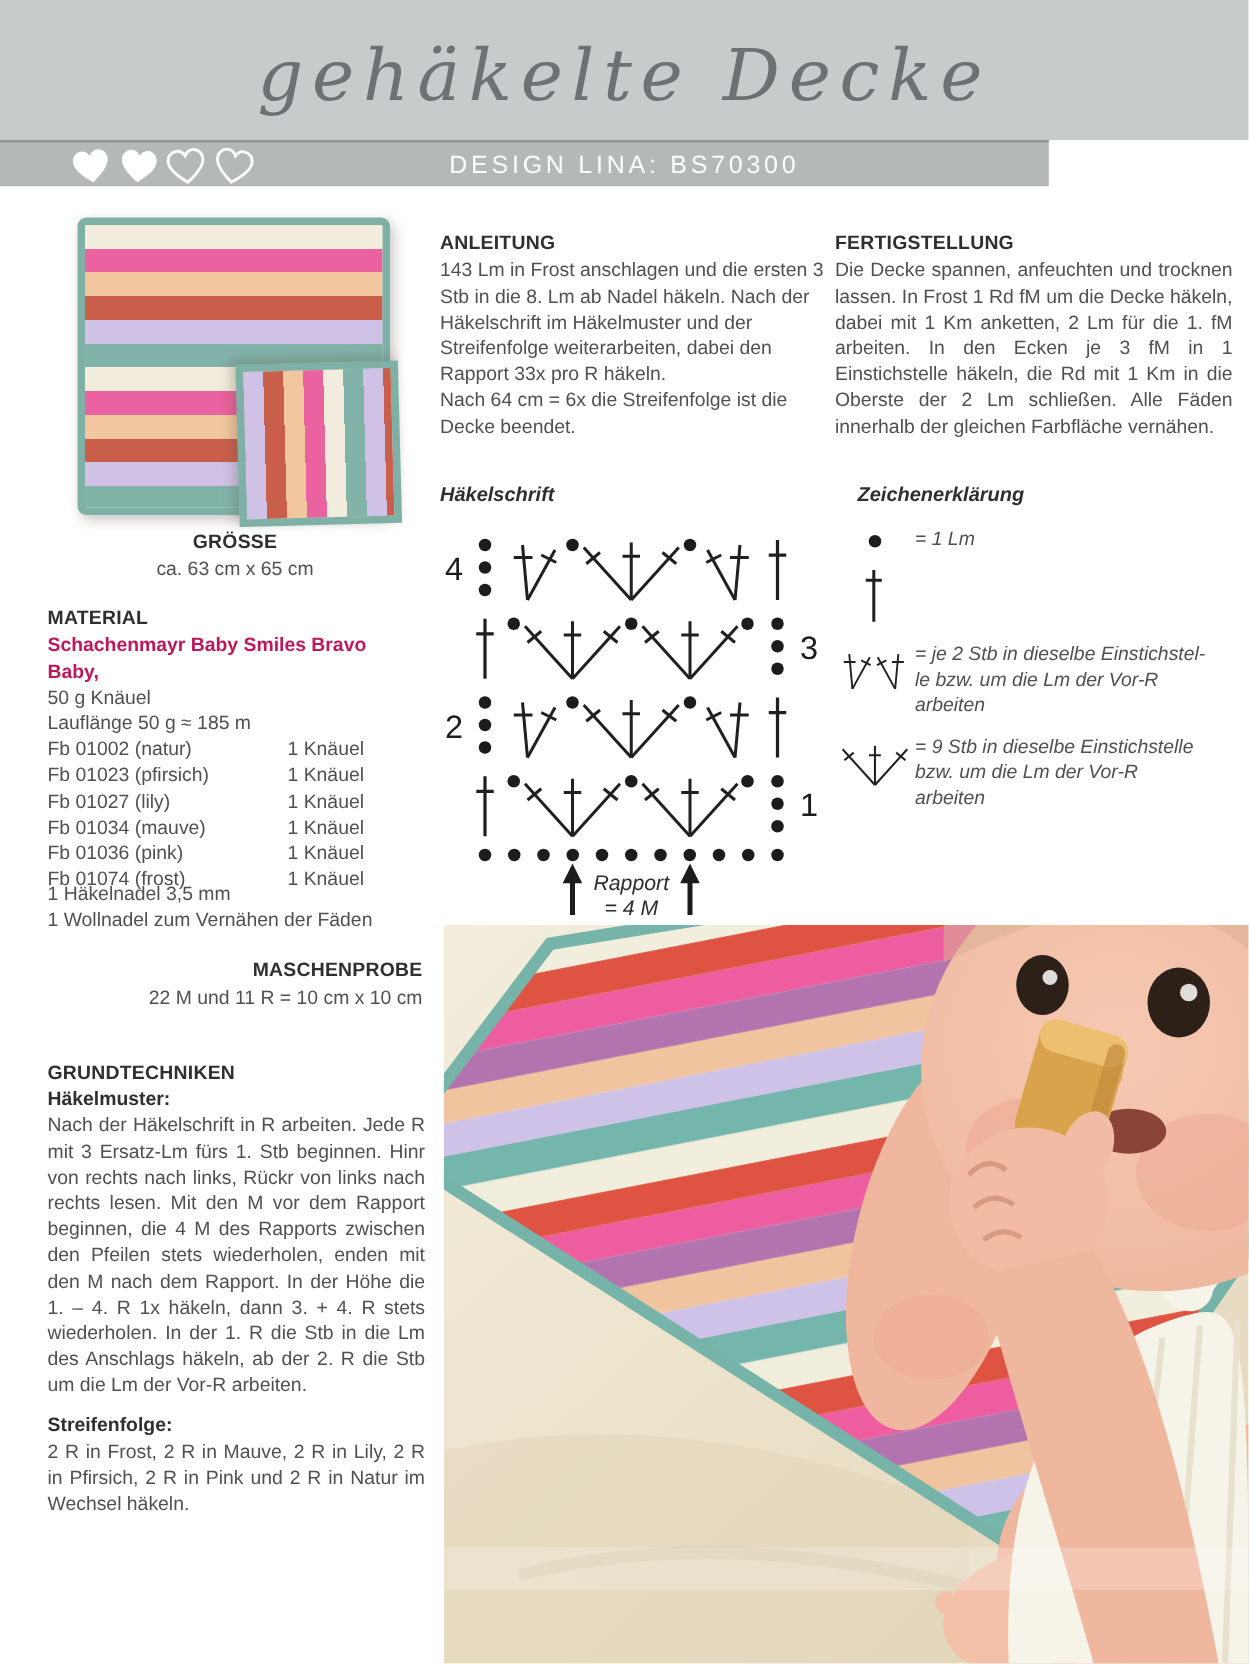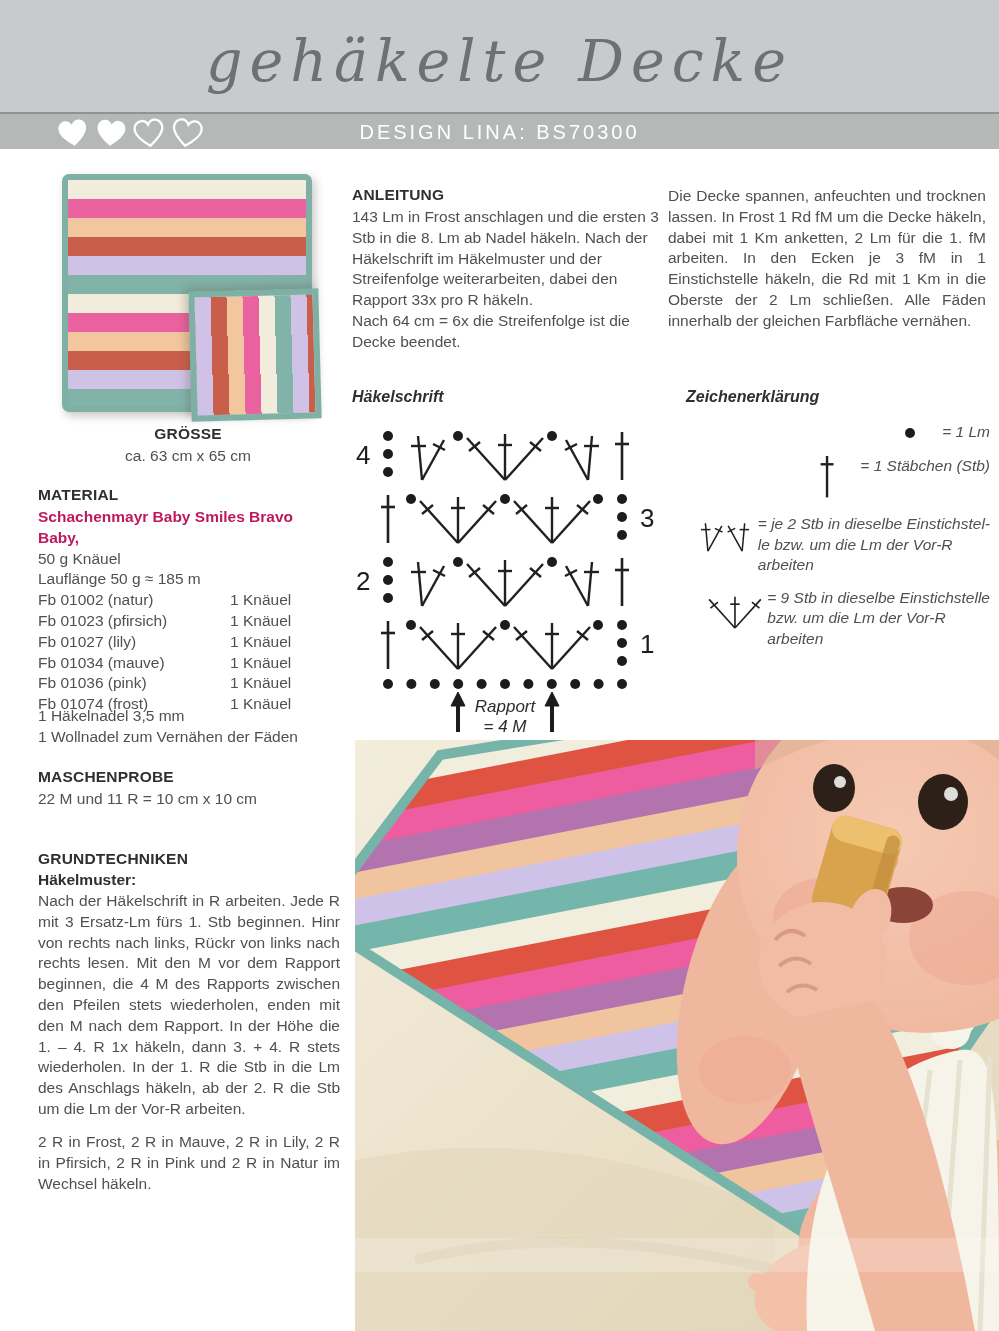--- a/index.html
+++ b/index.html
@@ -3,21 +3,21 @@
 <meta charset="utf-8">
 <style>
   html,body{margin:0;padding:0;background:#fff;}
   .page{position:relative;width:999px;height:1331px;background:#fff;overflow:hidden;
         font-family:"Liberation Sans",sans-serif;color:#4e5051;}
   
   .band{position:absolute;left:0;top:0;width:999px;height:112px;background:#c8cbcc;}
   .band-title{position:absolute;left:0;top:28px;width:999px;text-align:center;
       font-family:"DejaVu Serif",serif;font-style:italic;font-weight:400;
       font-size:57px;letter-spacing:7px;color:#6e7174;}
-  .design-bar{position:absolute;left:0;top:112px;width:999px;height:37px;background:#b4b8b7;
+  .design-bar{position:absolute;left:0;top:112px;width:839px;height:37px;background:#b4b8b7;
       border-top:2px solid #8f9392;box-sizing:border-box;}
   .design-text{position:absolute;left:0;top:7px;width:999px;text-align:center;color:#fff;
       font-size:20px;letter-spacing:3px;font-weight:400;}
   .hearts{position:absolute;left:56px;top:4px;display:flex;gap:4px;}
   .hearts svg{display:block;}
   
   .col{position:absolute;}
   .h1{font-weight:bold;font-size:15.5px;color:#2d2f30;letter-spacing:.2px;margin:0 0 3px 0;}
   .h1i{font-weight:bold;font-style:italic;font-size:16px;color:#2d2f30;margin:0;}
   .sub{font-weight:bold;font-size:15.5px;color:#2d2f30;margin:0;}
@@ -31,21 +31,21 @@
   .fold-photo{position:absolute;left:62px;top:174px;width:258px;height:246px;}
   .fold-front{position:absolute;left:0;top:0;right:8px;bottom:8px;border:6px solid #7fb0a6;border-radius:7px;
       background:repeating-linear-gradient(180deg,#f1ecdb 0 19px,#ea629f 19px 38px,#f2c79f 38px 57px,
       #c95f4b 57px 76px,#cfc2e6 76px 95px,#82b3a9 95px 114px);
       box-shadow:3px 4px 10px rgba(90,80,70,.32);}
   .fold-corner{position:absolute;right:0;bottom:0;width:118px;height:118px;border:6px solid #7fb0a6;
       background:repeating-linear-gradient(90deg,#cfc2e6 0 16px,#c95f4b 16px 32px,#f2c79f 32px 48px,
       #ea629f 48px 64px,#f1ecdb 64px 80px,#82b3a9 80px 96px);
       box-shadow:-4px -4px 9px rgba(90,80,70,.28);transform:rotate(-1.5deg);}
   
-  .legend-item{display:flex;margin-bottom:12px;justify-content:flex-end;}
+  .legend-item{display:flex;margin-bottom:12px;}
   .legend-sym{width:64px;flex:0 0 64px;display:flex;justify-content:center;align-items:flex-start;}
   .legend-txt{font-style:italic;font-size:15.5px;line-height:20.5px;color:#4e5051;}
   
   .photo{position:absolute;left:355px;top:740px;width:644px;height:591px;overflow:hidden;}
 </style>
 </head>
 <body>
 
 <div class="page">
 
@@ -139,32 +139,33 @@
       <span class="mat-code">Fb 01074 (frost)</span>
       <span>1 Knäuel</span>
     </div>
   </div>
 
   <div class="col" style="left:38px;top:706px;width:300px;">
     <p class="body">1 Häkelnadel 3,5 mm</p>
     <p class="body">1 Wollnadel zum Vernähen der Fäden</p>
   </div>
 
-  <div class="col" style="left:38px;top:768px;width:300px;">
+  <div class="col" style="left:38px;top:768px;width:300px;text-align:right;">
     <p class="h1">MASCHENPROBE</p>
     <p class="body">22 M und 11 R = 10 cm x 10 cm</p>
   </div>
 
   <div class="col" style="left:38px;top:850px;width:302px;">
     <p class="h1">GRUNDTECHNIKEN</p>
     <p class="sub" style="margin-bottom:2px;">Häkelmuster:</p>
     <p class="body just">Nach der Häkelschrift in R arbeiten. Jede R mit 3 Ersatz-Lm fürs 1. Stb beginnen. Hinr von rechts nach links, Rückr von links nach rechts lesen. Mit den M vor dem Rapport beginnen, die 4 M des Rapports zwischen den Pfeilen stets wiederholen, enden mit den M nach dem Rapport. In der Höhe die 1. – 4. R 1x häkeln, dann 3. + 4. R stets wiederholen. In der 1. R die Stb in die Lm des Anschlags häkeln, ab der 2. R die Stb um die Lm der Vor-R arbeiten.</p>
   </div>
 
   <div class="col" style="left:38px;top:1132px;width:302px;">
+    <p class="sub" style="margin-bottom:2px;">Streifenfolge:</p>
     <p class="body just">2 R in Frost, 2 R in Mauve, 2 R in Lily, 2 R in Pfirsich, 2 R in Pink und 2 R in Natur im Wechsel häkeln.</p>
   </div>
 
   <div class="col" style="left:352px;top:186px;width:308px;">
     <p class="h1">ANLEITUNG</p>
     <p class="body">143 Lm in Frost anschlagen und die ersten 3 Stb in die 8. Lm ab Nadel häkeln. Nach der Häkelschrift im Häkelmuster und der Streifenfolge weiterarbeiten, dabei den Rapport 33x pro R häkeln.</p>
     <p class="body">Nach 64 cm = 6x die Streifenfolge ist die Decke beendet.</p>
   </div>
 
   <div class="col" style="left:352px;top:388px;width:308px;">
@@ -235,20 +236,21 @@
       <path d="M108,312 V284"></path>
         <path d="M101,286 L108,272 L115,286 Z" stroke-width="1"></path>
       <path d="M202,312 V284"></path>
         <path d="M195,286 L202,272 L209,286 Z" stroke-width="1"></path>
     </g>
     <text x="155" y="292" font-size="17" font-style="italic" fill="#2b2d2e" text-anchor="middle" font-family="Liberation Sans, sans-serif">Rapport</text>
     <text x="155" y="312" font-size="17" font-style="italic" fill="#2b2d2e" text-anchor="middle" font-family="Liberation Sans, sans-serif">= 4 M</text>
   </svg>
 
   <div class="col" style="left:668px;top:186px;width:318px;">
+    <p class="h1">FERTIGSTELLUNG</p>
     <p class="body just">Die Decke spannen, anfeuchten und trocknen lassen.  In Frost 1 Rd fM um die Decke häkeln, dabei mit 1 Km anketten, 2 Lm für die 1. fM arbeiten. In den Ecken je 3 fM in 1 Einstichstelle häkeln, die Rd mit 1 Km in die Oberste der 2 Lm schließen. Alle Fäden innerhalb der gleichen Farbfläche vernähen.</p>
   </div>
 
   <div class="col" style="left:686px;top:388px;width:300px;">
     <p class="h1i">Zeichenerklärung</p>
   </div>
 
   <div class="col" style="left:668px;top:422px;width:322px;">
     <div class="legend-item">
       <span class="legend-sym">
@@ -257,21 +259,20 @@
           </svg>
       </span>
       <span class="legend-txt pre">= 1 Lm</span>
     </div>
     <div class="legend-item">
       <span class="legend-sym">
         <svg width="24" height="46" viewBox="0 0 24 46">
             <use href="#sym-stb" x="12" y="45" transform="scale(.92)"></use>
           </svg>
       </span>
-      <span class="legend-txt pre">= 1 Stäbchen (Stb)</span>
     </div>
     <div class="legend-item">
       <span class="legend-sym">
         <svg width="96" height="48" viewBox="0 0 96 48">
           <use href="#sym-v2r" x="22" y="46" transform="scale(.95)"></use>
           <use href="#sym-v2l" x="76" y="46" transform="scale(.95)"></use>
         </svg>
       </span>
       <span class="legend-txt pre">= je 2 Stb in dieselbe Einstichstel-
 le bzw. um die Lm der Vor-R

